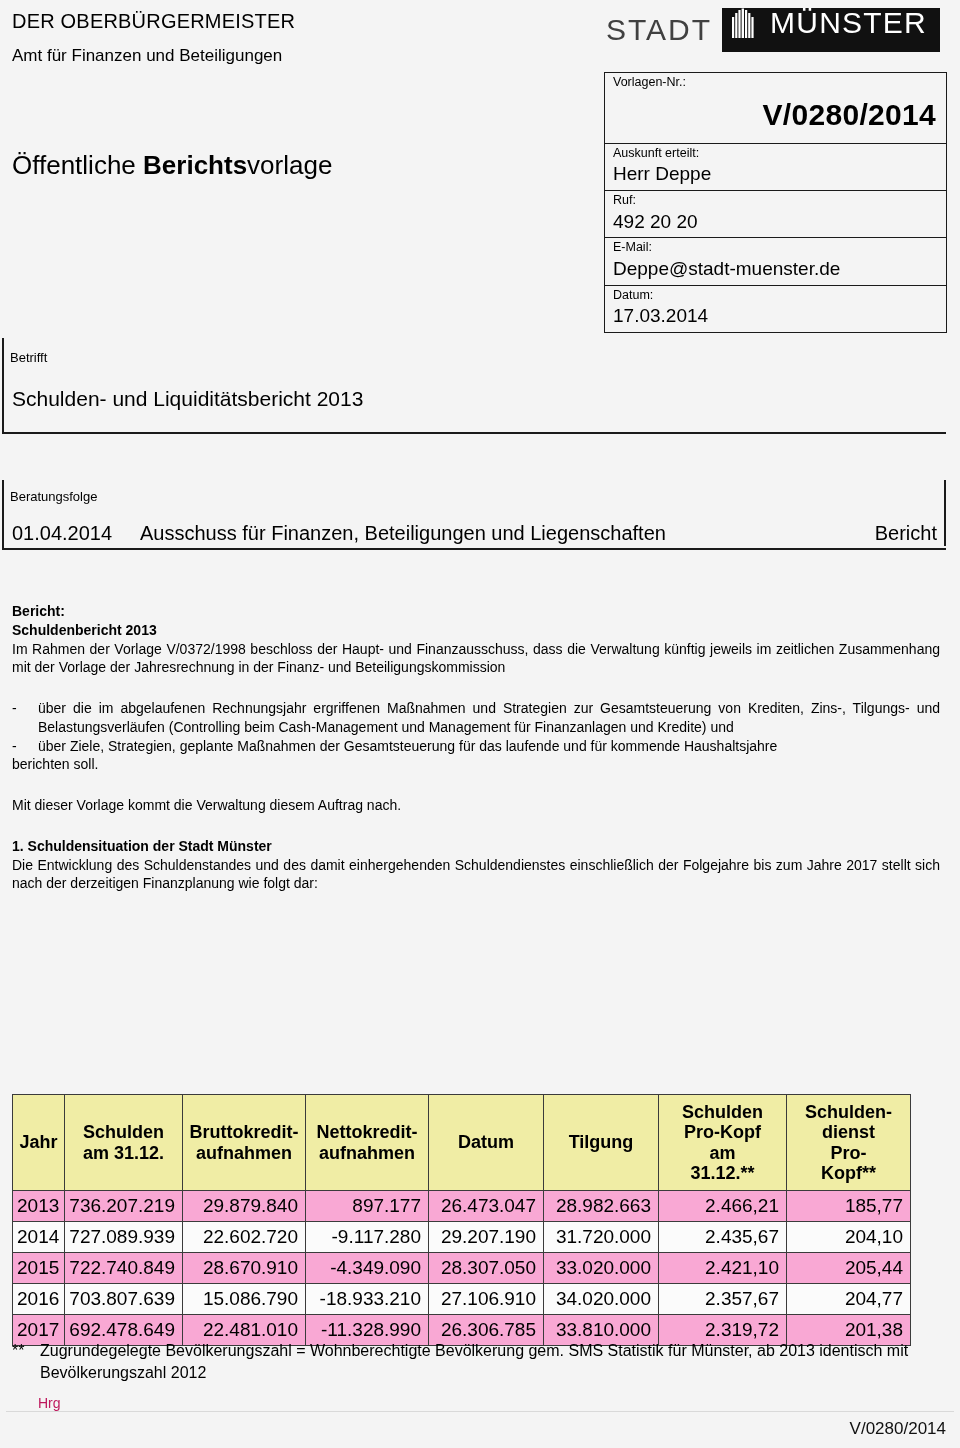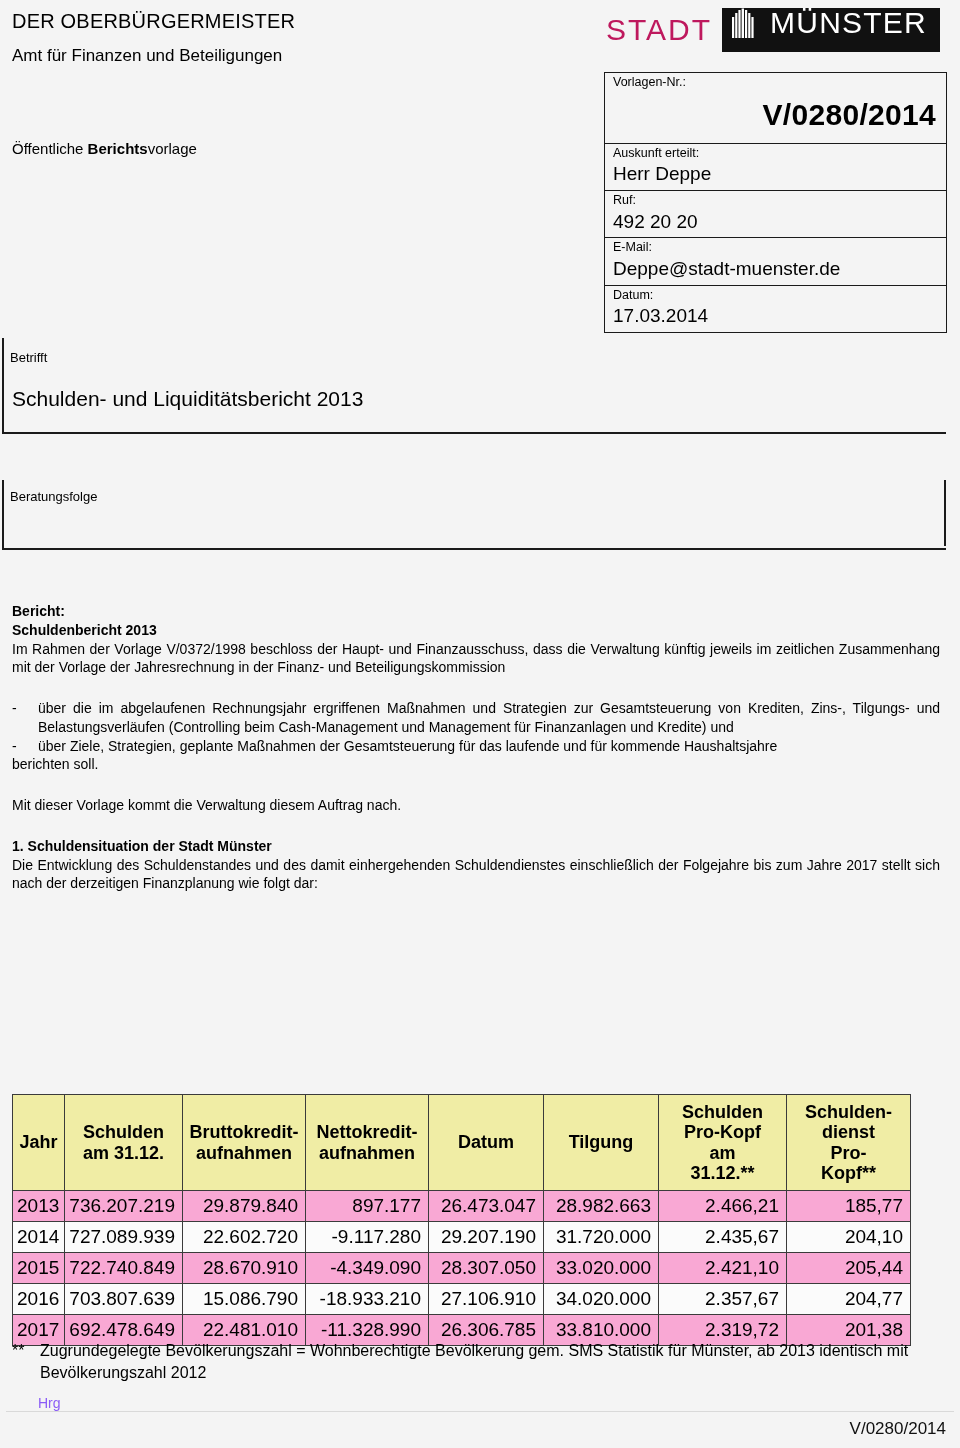--- a/index.html
+++ b/index.html
@@ -52,21 +52,21 @@
     align-items: stretch;
   }
   .logo-stadt {
     display: flex;
     align-items: center;
     justify-content: center;
     padding: 0 10px 0 8px;
     font-size: 30px;
     font-weight: 400;
     letter-spacing: 2.0px;
-    color: #be185d;
+    color: #404040;
     background: #f4f4f4;
   }
   .logo-black {
     flex: 1;
     background: #111111;
     display: flex;
     align-items: flex-start;
     padding-left: 8px;
   }
   .logo-mark {
@@ -113,22 +113,22 @@
     font-weight: bold;
     text-align: right;
     padding: 4px 4px 6px 0;
     letter-spacing: 0.3px;
   }
 
   
   .vorlage-type {
     position: absolute;
     left: 12px;
-    top: 140px;
-    font-size: 15px;
+    top: 150px;
+    font-size: 26px;
     white-space: nowrap;
   }
   .vorlage-type b { font-weight: bold; }
 
   
   .betrifft-box {
     position: absolute;
     left: 2px;
     top: 338px;
     width: 944px;
@@ -283,21 +283,21 @@
     flex: 0 0 28px;
     font-size: 16px;
   }
   .fn-txt { flex: 1; }
 
   .watermark {
     position: absolute;
     left: 38px;
     top: 1395px;
     font-size: 14px;
-    color: #8b5cf6;
+    color: #be185d;
   }
   .footer-id {
     position: absolute;
     right: 14px;
     bottom: 9px;
     font-size: 17px;
     color: #111;
   }
   .footer-rule {
     position: absolute;
@@ -361,20 +361,25 @@
     <span>Öffentliche </span><b>Berichts</b><span>vorlage</span>
   </div>
 
   <div class="betrifft-box"></div>
   <div class="betrifft-label">Betrifft</div>
   <div class="betrifft-value">Schulden- und Liquiditätsbericht 2013</div>
 
   <div class="berat-box"></div>
   <div class="berat-right-rule"></div>
   <div class="berat-label">Beratungsfolge</div>
+  <div class="berat-row">
+    <span class="berat-date">01.04.2014</span>
+    <span class="berat-name">Ausschuss für Finanzen, Beteiligungen und Liegenschaften</span>
+    <span class="berat-kind">Bericht</span>
+  </div>
 
   <div class="body">
     <p class="b-bold">Bericht:</p>
     <p class="b-bold">Schuldenbericht 2013</p>
     <p class="just">Im Rahmen der Vorlage V/0372/1998 beschloss der Haupt- und Finanzausschuss, dass die Verwaltung künftig jeweils im zeitlichen Zusammenhang mit der Vorlage der Jahresrechnung in der Finanz- und Beteiligungskommission</p>
 
     <div class="gap-md"></div>
 
     <div class="bullets">
       <div class="bullet">

